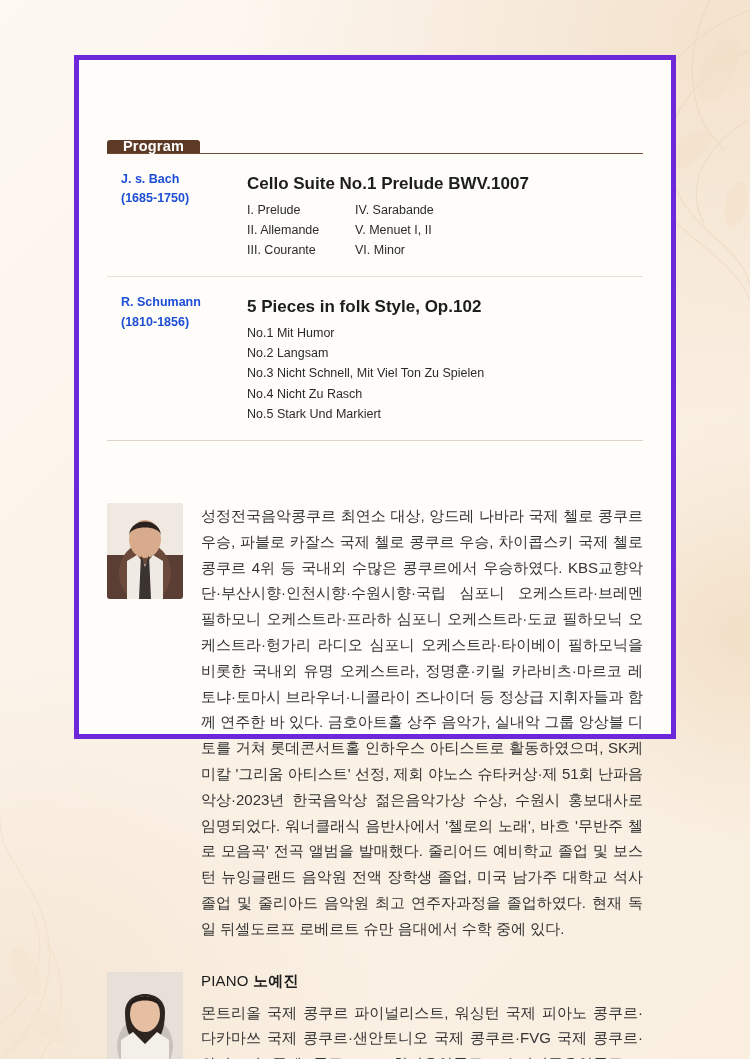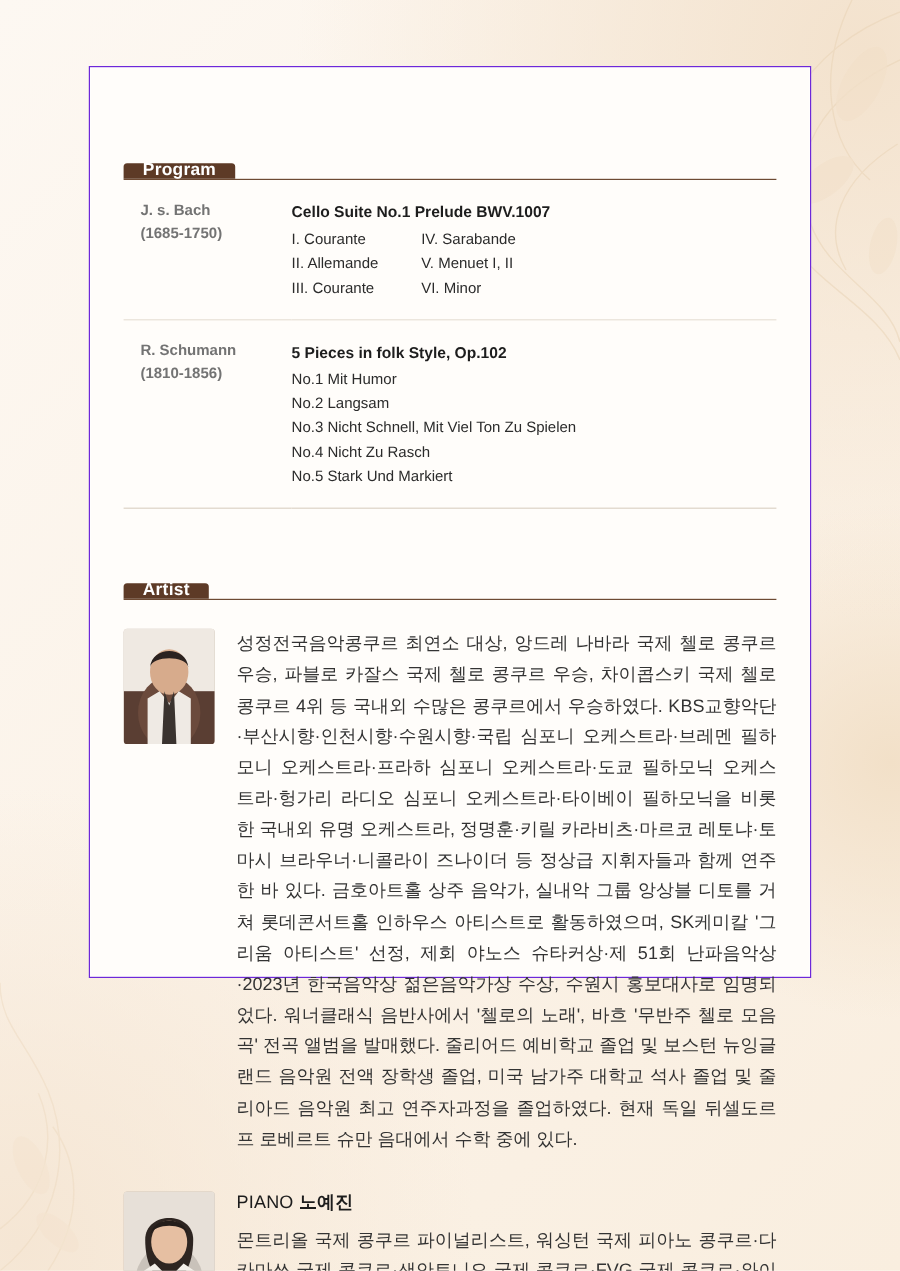--- a/index.html
+++ b/index.html
@@ -33,23 +33,23 @@
     left: 0; bottom: 0;
     width: 260px; height: 300px;
     opacity: .45;
   }
 
   .page {
     position: absolute;
     left: 74px;
     top: 55px;
     width: 602px;
-    height: 760px;
+    height: 684px;
     background: #fffdfa;
-    border: 1px solid #6d28d9;
+    border: 5px solid #6d28d9;
     box-shadow: 0 0 0 1px rgba(255,255,255,.6) inset;
   }
 
   .section-tab {
     position: relative;
     display: inline-block;
     background: #5d3a26;
     color: #ffffff;
     font-size: 14.5px;
     font-weight: bold;
@@ -70,33 +70,33 @@
     border-collapse: collapse;
     width: calc(100% - 56px);
   }
   .prog-row { border-bottom: 1px solid #e8e0d6; }
   .prog-row:last-child { border-bottom: 1px solid #ddd3c6; }
   .prog-left {
     width: 140px;
     vertical-align: top;
     padding: 16px 6px 16px 14px;
     font-size: 12.5px;
-    color: #737373;
+    color: #1d4ed8;
     line-height: 1.55;
   }
   .prog-left .composer { font-weight: bold; display: block; }
   .prog-left .years { display: block; font-weight: bold; }
   .prog-right {
     vertical-align: top;
     padding: 16px 10px 16px 0;
     font-size: 12.5px;
     color: #2b2b2b;
     line-height: 1.62;
   }
-  .work-title { font-weight: bold; font-size: 13px; color: #1d1d1d; display:block; margin-bottom: 2px;}
+  .work-title { font-weight: bold; font-size: 17px; color: #1d1d1d; display:block; margin-bottom: 2px;}
   .mv-cols { display: flex; }
   .mv-col { width: 108px; }
   .mv-col.wide { width: auto; }
   .mv { display: block; }
 
   .prog-note {
     margin: 14px 28px 0 28px;
     text-align: right;
     font-size: 11px;
     color: #4a4a4a;
@@ -179,21 +179,21 @@
       <tbody>
         <tr class="prog-row">
           <td class="prog-left">
             <span class="composer">J. s. Bach</span>
             <span class="years">(1685-1750)</span>
           </td>
           <td class="prog-right">
             <span class="work-title">Cello Suite No.1 Prelude BWV.1007</span>
             <div class="mv-cols">
               <div class="mv-col">
-                <span class="mv">I. Courante</span>
+                <span class="mv">I. Prelude</span>
                 <span class="mv">II. Allemande</span>
                 <span class="mv">III. Courante</span>
               </div>
               <div class="mv-col wide">
                 <span class="mv">IV. Sarabande</span>
                 <span class="mv">V. Menuet I, II</span>
                 <span class="mv">VI. Minor</span>
               </div>
             </div>
           </td>
@@ -217,23 +217,20 @@
               </div>
             </div>
           </td>
         </tr>
       </tbody>
     </table>
 
   </div>
 
   <div class="artist-wrap">
-    <div class="tab-row">
-      <span class="section-tab">Artist</span>
-    </div>
 
     <div class="artist-block">
       <div class="artist-photo">
         <svg viewBox="0 0 76 96" width="76" height="96" xmlns="http://www.w3.org/2000/svg">
           <rect width="76" height="96" fill="#efe9e2"></rect>
           <rect x="0" y="52" width="76" height="44" fill="#5a3e33"></rect>
           <ellipse cx="38" cy="70" rx="26" ry="30" fill="#6b4a3c"></ellipse>
           <ellipse cx="38" cy="36" rx="16" ry="19" fill="#d7ab8c"></ellipse>
           <path d="M22 32 C 24 14, 52 14, 54 32 C 52 22, 24 22, 22 32 Z" fill="#2b2220"></path>
           <path d="M30 52 L38 62 L46 52 L56 58 L56 96 L20 96 L20 58 Z" fill="#efeae4"></path>

